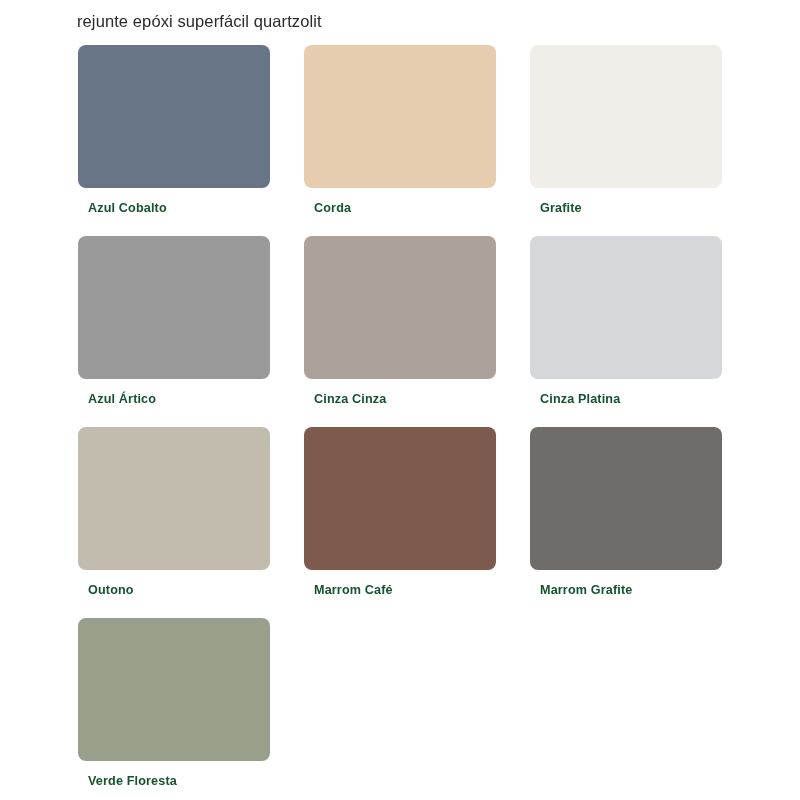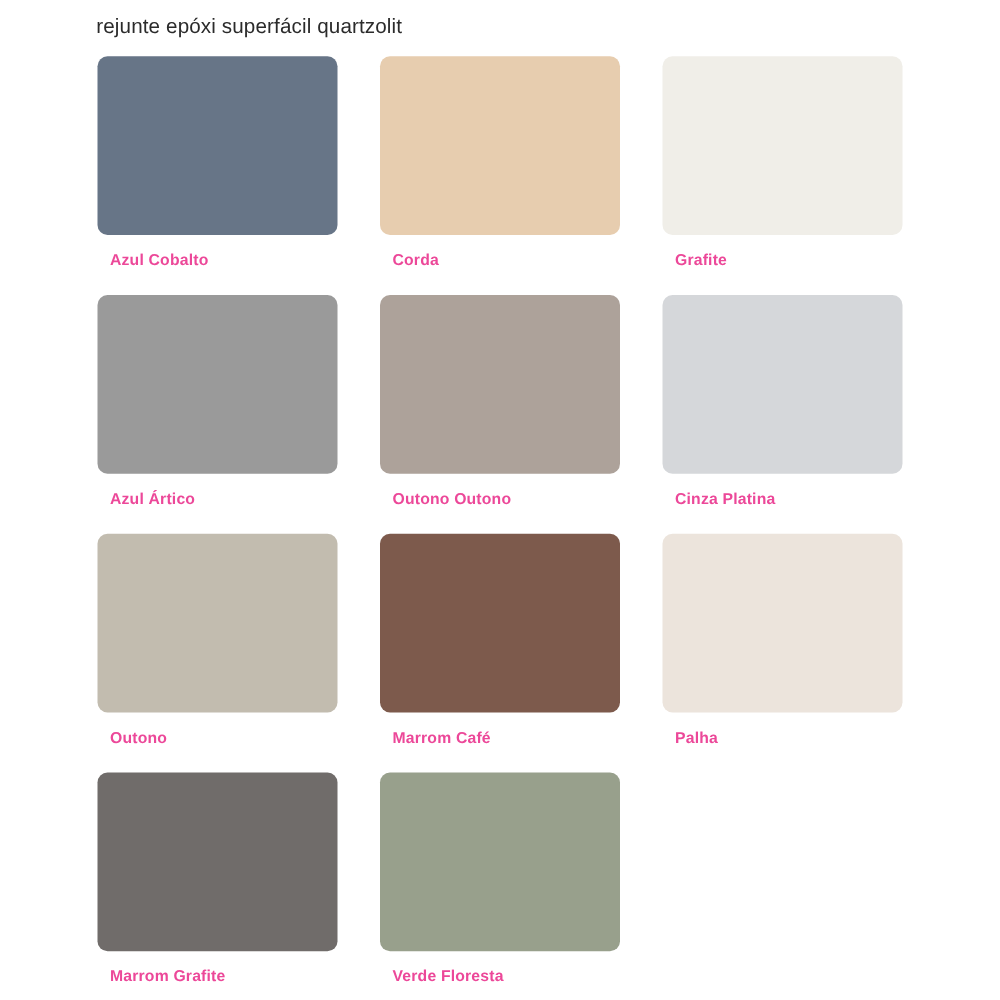--- a/index.html
+++ b/index.html
@@ -56,21 +56,21 @@
     border-radius: 8px;
     box-sizing: border-box;
   }
   .swatch-label {
     position: absolute;
     left: 10px;
     top: 155px;
     font-size: 12.6px;
     font-weight: bold;
     letter-spacing: 0.15px;
-    color: #ec4899;
+    color: #14532d;
     white-space: nowrap;
     line-height: 16px;
   }
 </style>
 </head>
 <body>
 
 <div id="palette-page">
 
   <div id="palette-title">rejunte epóxi superfácil quartzolit</div>
@@ -87,39 +87,35 @@
       <div class="swatch-cell">
         <div class="swatch-chip" style="background-color: rgb(240, 238, 232);"></div>
         <div class="swatch-label">Grafite</div>
       </div>
       <div class="swatch-cell">
         <div class="swatch-chip" style="background-color: rgb(154, 154, 154);"></div>
         <div class="swatch-label">Azul Ártico</div>
       </div>
       <div class="swatch-cell">
         <div class="swatch-chip" style="background-color: rgb(173, 162, 154);"></div>
-        <div class="swatch-label">Outono Outono</div>
+        <div class="swatch-label">Cinza Cinza</div>
       </div>
       <div class="swatch-cell">
         <div class="swatch-chip" style="background-color: rgb(213, 215, 218);"></div>
         <div class="swatch-label">Cinza Platina</div>
       </div>
       <div class="swatch-cell">
         <div class="swatch-chip" style="background-color: rgb(194, 188, 175);"></div>
         <div class="swatch-label">Outono</div>
       </div>
       <div class="swatch-cell">
         <div class="swatch-chip" style="background-color: rgb(125, 90, 76);"></div>
         <div class="swatch-label">Marrom Café</div>
       </div>
       <div class="swatch-cell">
-        <div class="swatch-chip" style="background-color: rgb(236, 228, 220);"></div>
-        <div class="swatch-label">Palha</div>
-      </div>
-      <div class="swatch-cell">
         <div class="swatch-chip" style="background-color: rgb(112, 108, 106);"></div>
         <div class="swatch-label">Marrom Grafite</div>
       </div>
       <div class="swatch-cell">
         <div class="swatch-chip" style="background-color: rgb(152, 160, 140);"></div>
         <div class="swatch-label">Verde Floresta</div>
       </div>
     </div>
 
 </div>

